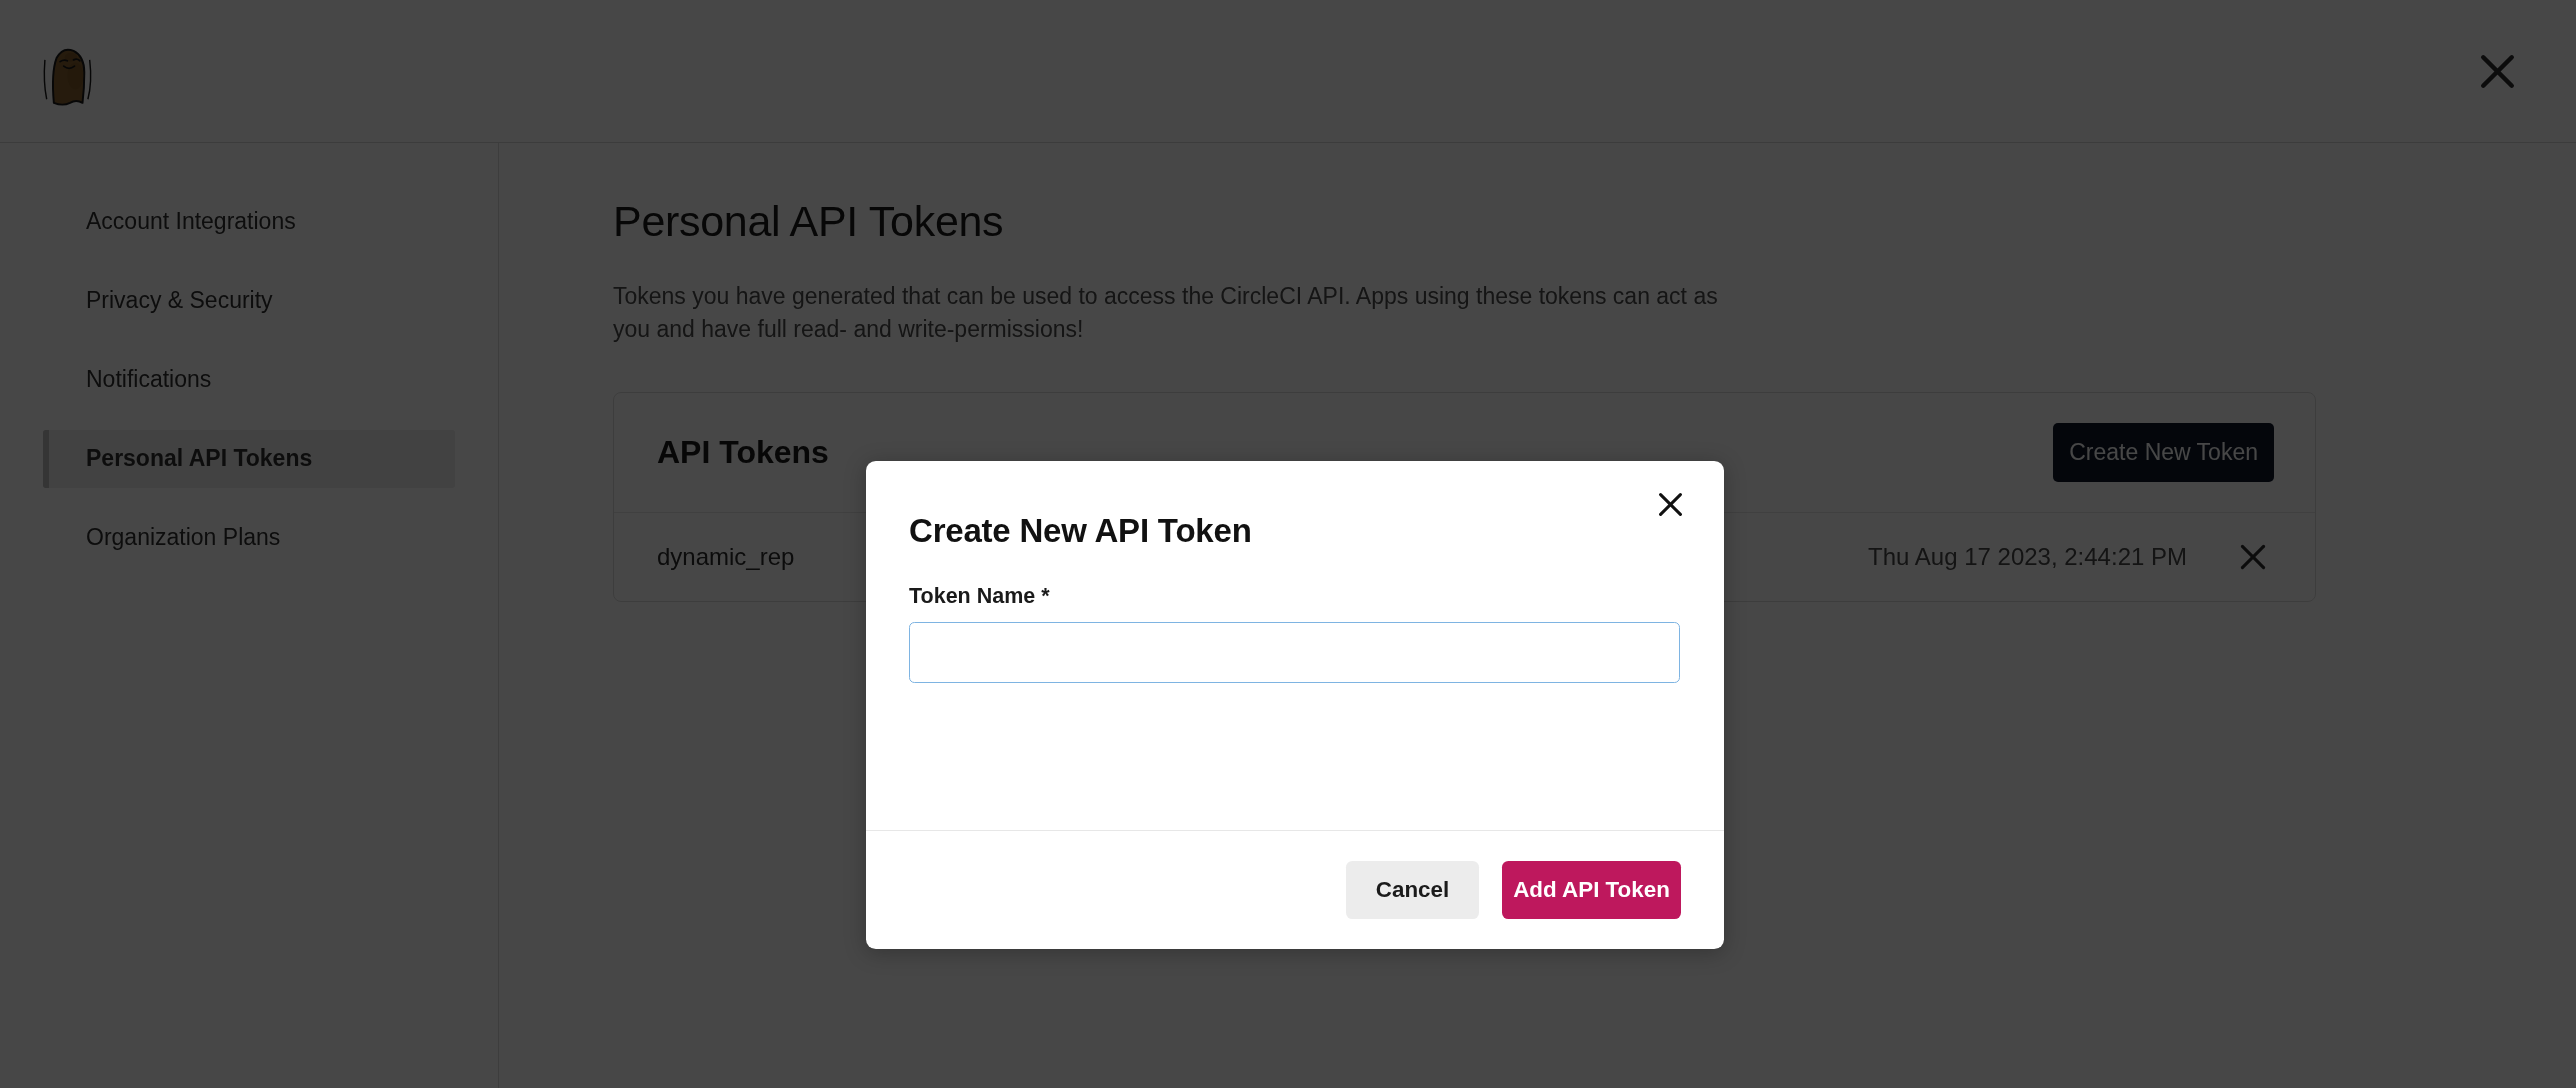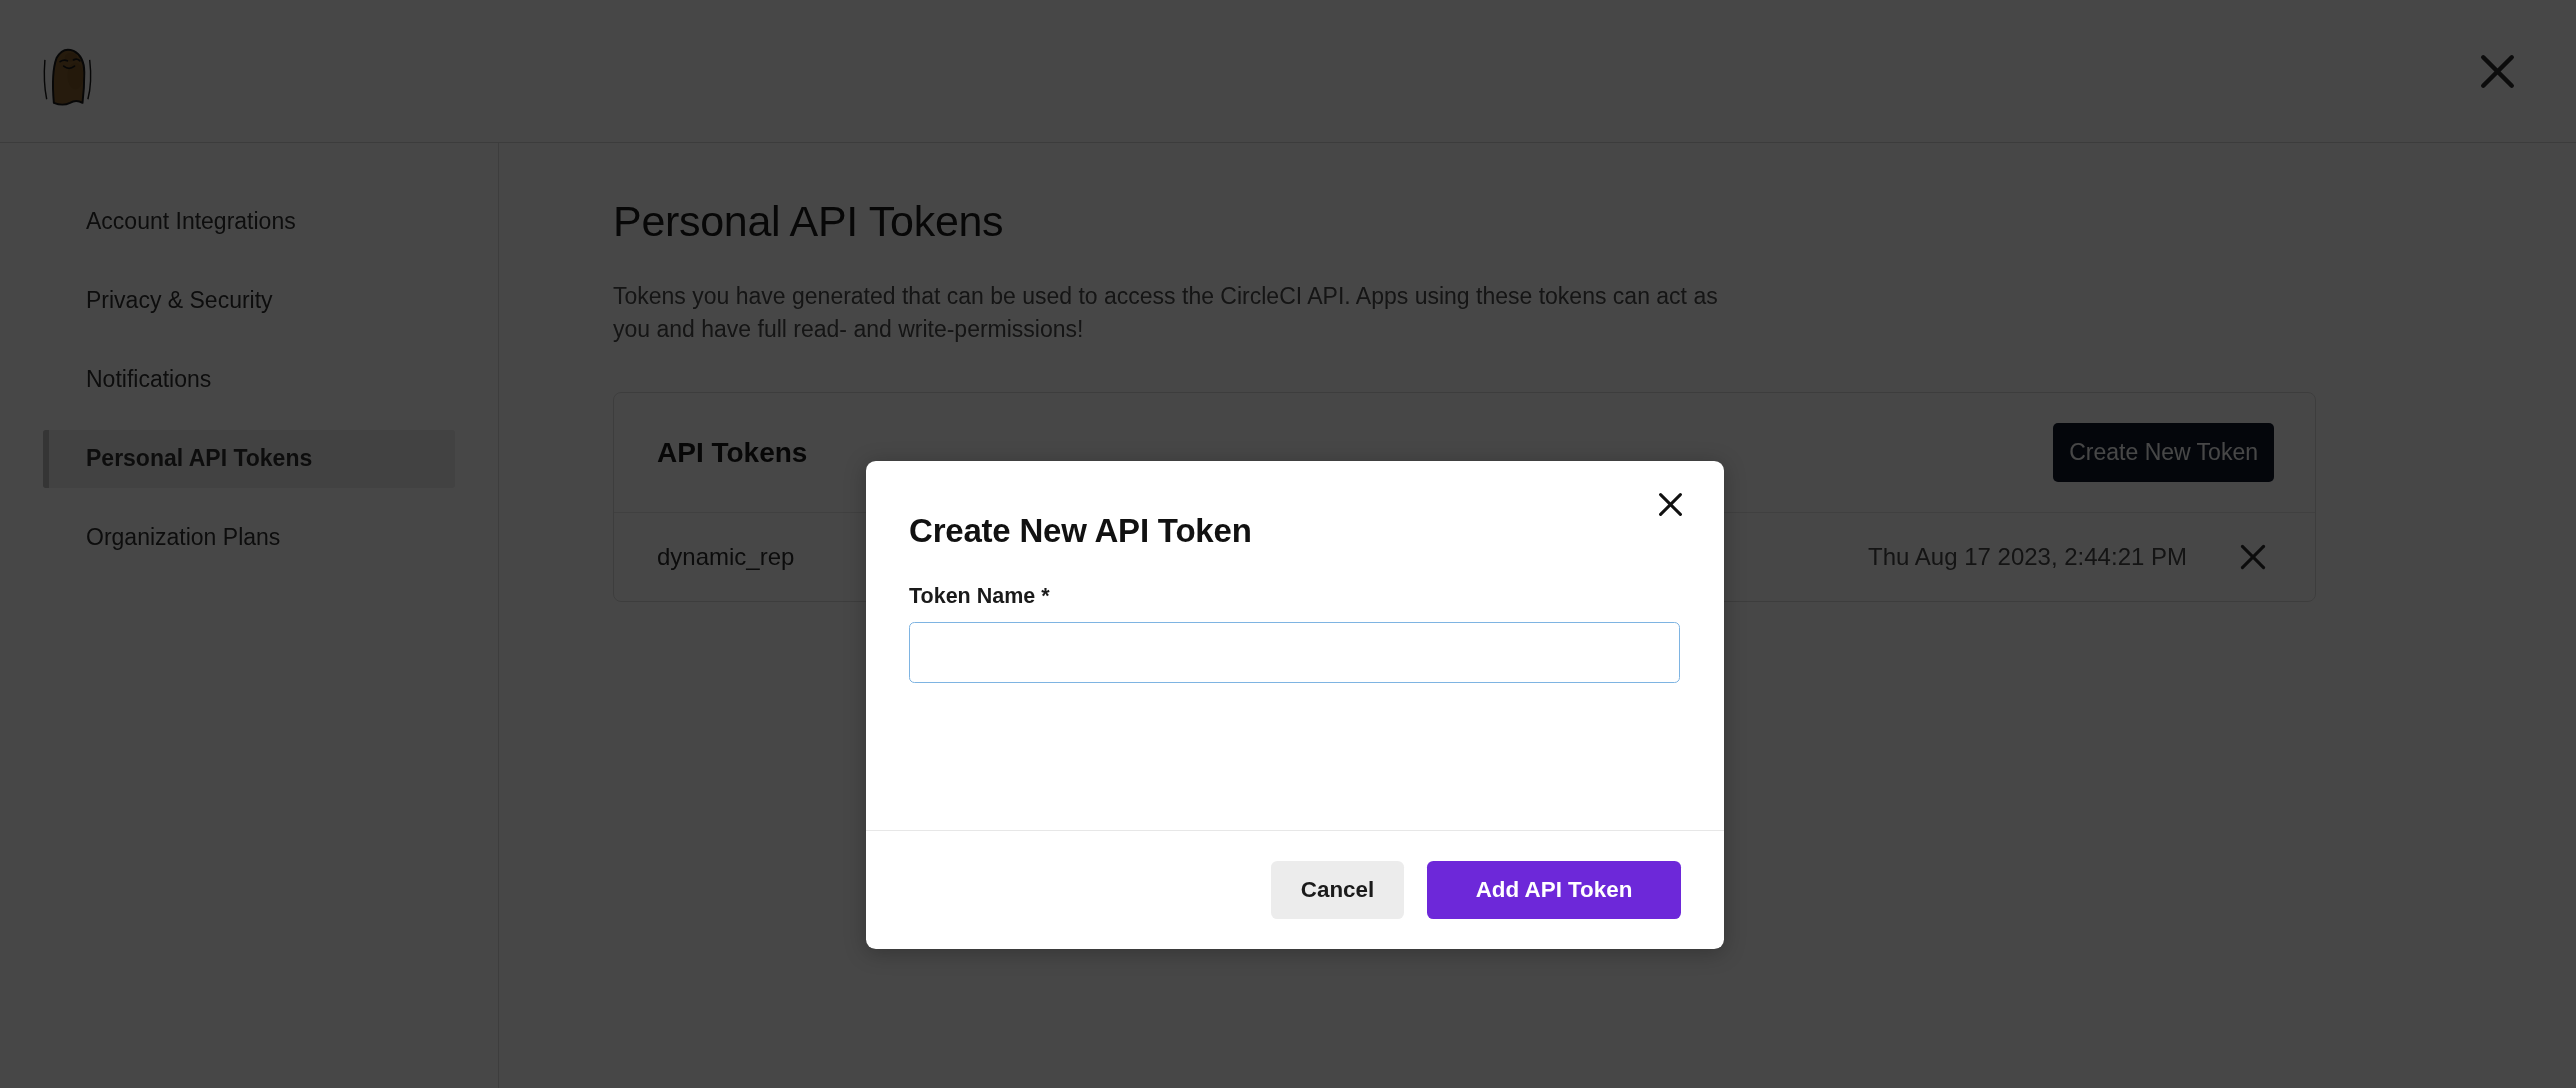--- a/index.html
+++ b/index.html
@@ -117,21 +117,21 @@
     background: #fff;
   }
   .card-head {
     display: flex;
     align-items: center;
     justify-content: space-between;
     padding: 30px 41px 30px 43px;
     border-bottom: 1.8px solid #e4e4e4;
   }
   .card-head-title {
-    font-size: 28px;
+    font-size: 32px;
     font-weight: 700;
     color: #1b1b1b;
   }
   .btn-create {
     background: #0f172a;
     color: #ffffff;
     font-size: 23px;
     border: none;
     border-radius: 5px;
     padding: 16px 16px;
@@ -239,23 +239,23 @@
     border-radius: 6.3px;
     cursor: pointer;
     padding: 16px 0;
   }
   .btn-cancel {
     background: #ececec;
     color: #1b1b1b;
     width: 133px;
   }
   .btn-primary {
-    background: #6d28d9;
+    background: #be185d;
     color: #ffffff;
-    width: 254px;
+    width: 179px;
   }
 </style>
 </head>
 <body>
 
 <div id="page">
 
   <div class="header">
     <div class="avatar">
       <svg viewBox="0 0 86 86" xmlns="http://www.w3.org/2000/svg">

